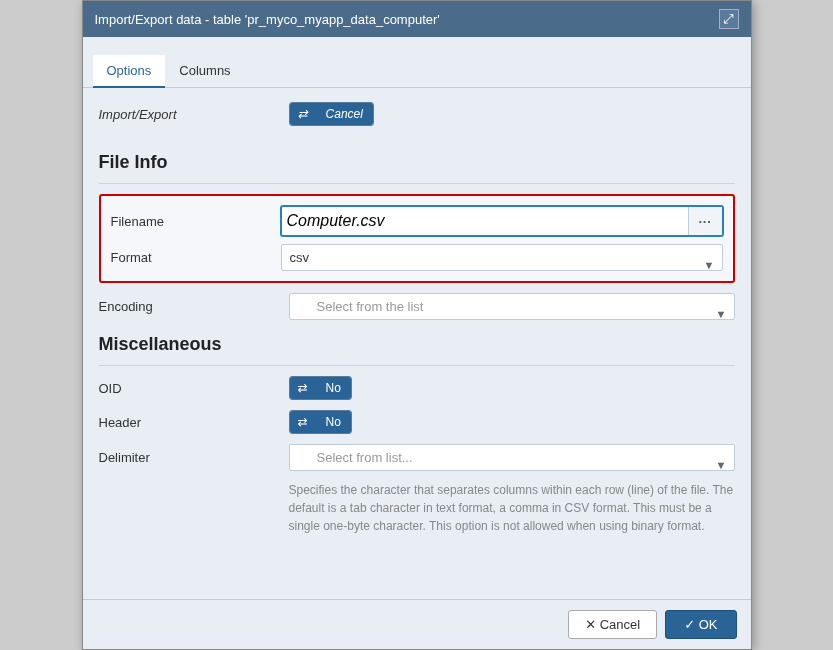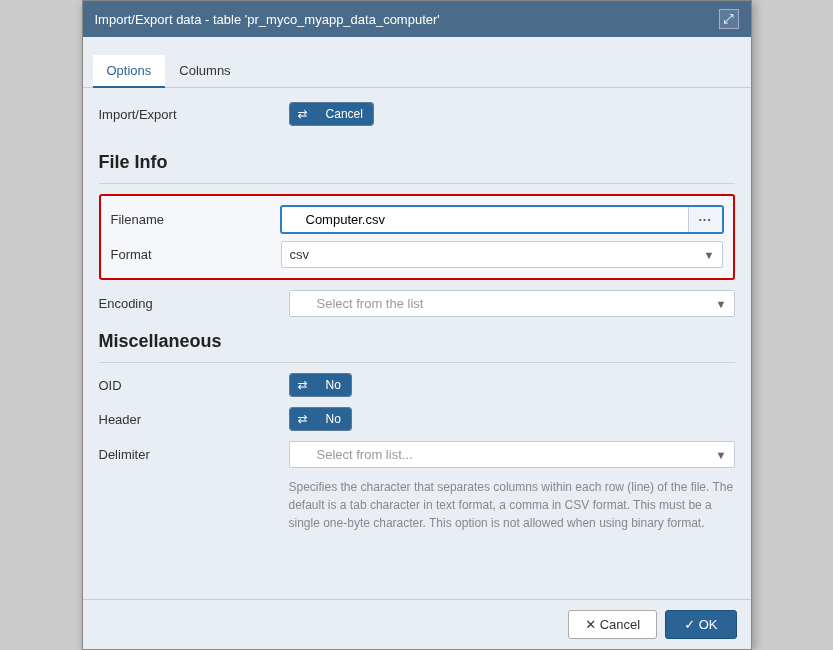--- a/index.html
+++ b/index.html
@@ -96,20 +96,21 @@
     }
 
     .section-row {
       display: flex;
       align-items: center;
       margin-bottom: 10px;
     }
 
     .section-row.top-row {
       margin-bottom: 12px;
+      font-style: italic;
     }
 
     .label-col {
       width: 190px;
       flex-shrink: 0;
       color: #333;
       font-size: 13px;
     }
 
     .control-col {
@@ -183,42 +184,43 @@
       border: 1px solid #2a7fc1;
       border-radius: 2px;
       background: #fff;
       box-shadow: 0 0 0 1px #2a7fc1;
     }
 
     .filename-input {
       flex: 1;
       border: none;
       outline: none;
-      padding: 5px 24px;
-      font-size: 13px;
+      padding: 5px 5px;
+      font-size: 16px;
       background: transparent;
+      font-style: italic;
     }
 
     .filename-browse {
       background: #f0f4f8;
       border-left: 1px solid #c0cdd8;
       padding: 4px 10px;
       cursor: pointer;
       display: flex;
       align-items: center;
       color: #555;
       font-size: 13px;
       font-weight: bold;
     }
 
     
     .select-wrapper {
       position: relative;
       display: flex;
-      align-items: center;
+      align-items: flex-end;
     }
 
     .select-field {
       width: 100%;
       padding: 5px 28px 5px 8px;
       border: 1px solid #c0cdd8;
       border-radius: 2px;
       background: #fff;
       appearance: none;
       -webkit-appearance: none;

